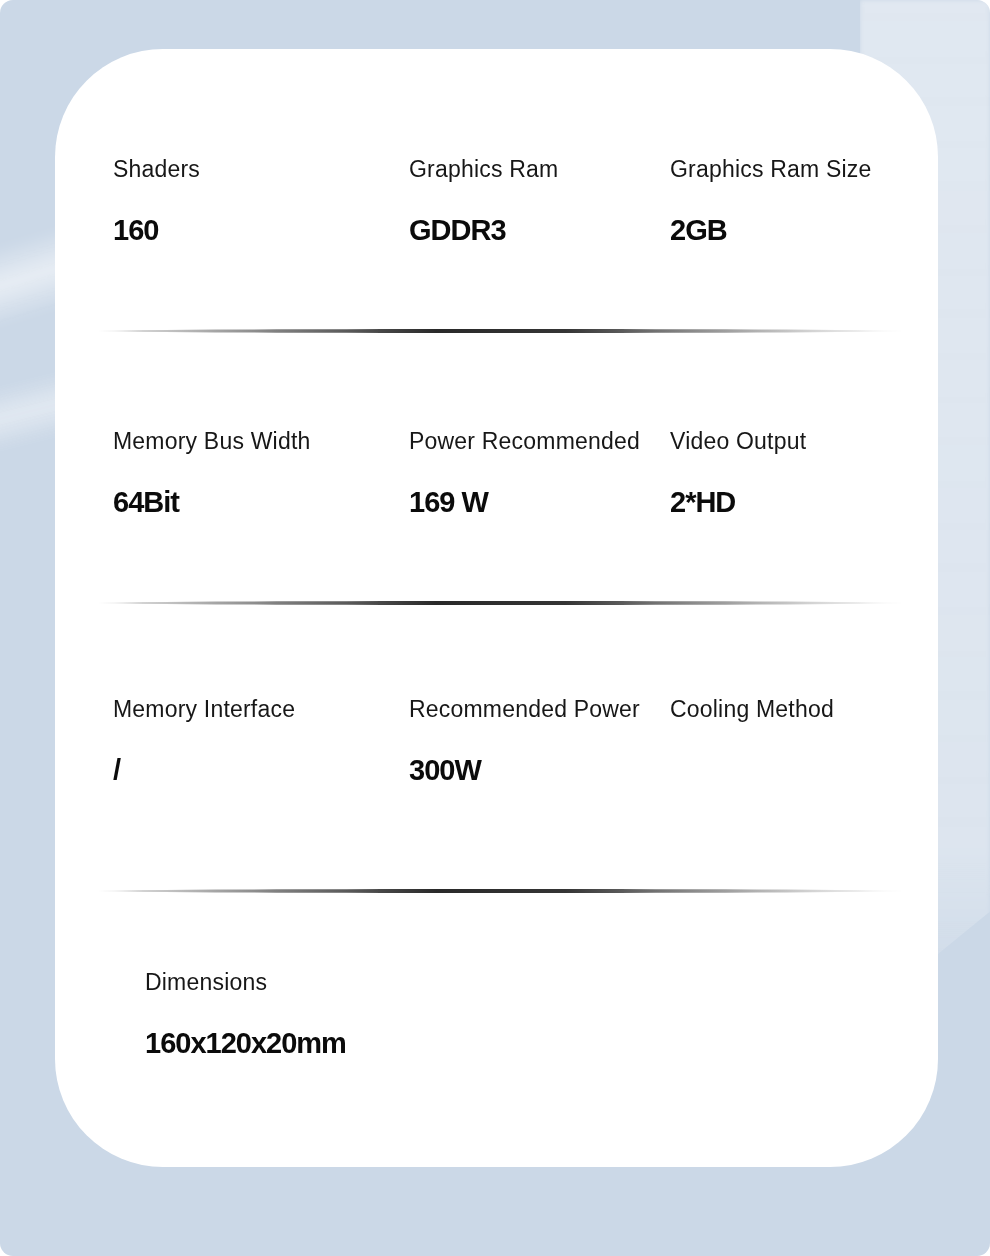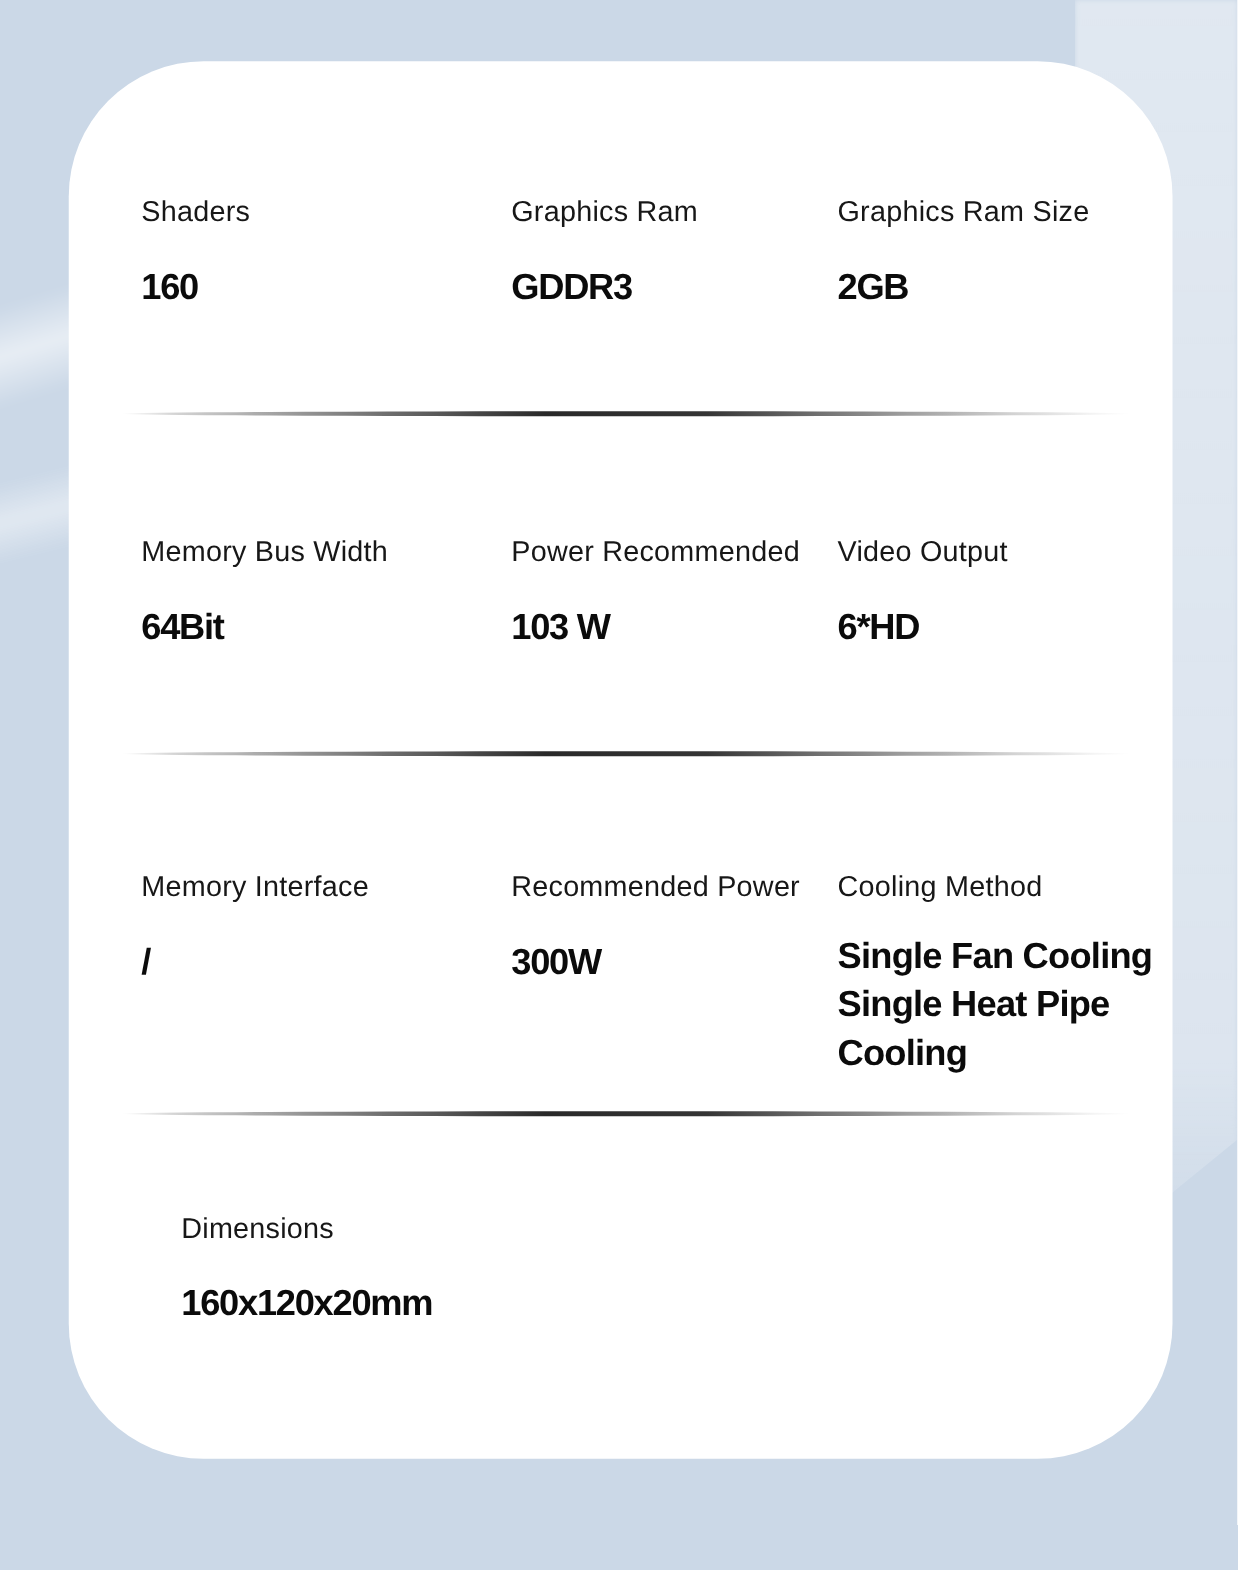--- a/index.html
+++ b/index.html
@@ -6,20 +6,21 @@
     margin: 0;
     padding: 0;
     font-family: "Liberation Sans", "DejaVu Sans", sans-serif;
   }
   .stage {
     position: relative;
     width: 990px;
     height: 1256px;
     background: #cbd8e7;
     overflow: hidden;
+    border-radius: 13px;
   }
   
   .bg-streak {
     position: absolute;
     background: linear-gradient(to bottom,
       rgba(255,255,255,0) 18%,
       rgba(255,255,255,0.55) 50%,
       rgba(255,255,255,0) 82%);
     filter: blur(4px);
     pointer-events: none;
@@ -132,44 +133,41 @@
 
     <div class="divider divider-1"></div>
 
     <section class="row row-2">
       <div class="cell cell-1">
         <div class="label">Memory Bus Width</div>
         <div class="value">64Bit</div>
       </div>
       <div class="cell cell-2">
         <div class="label">Power Recommended</div>
-        <div class="value">103 W</div>
+        <div class="value">169 W</div>
       </div>
       <div class="cell cell-3">
         <div class="label">Video Output</div>
-        <div class="value">6*HD</div>
+        <div class="value">2*HD</div>
       </div>
     </section>
 
     <div class="divider divider-2"></div>
 
     <section class="row row-3">
       <div class="cell cell-1">
         <div class="label">Memory Interface</div>
         <div class="value">/</div>
       </div>
       <div class="cell cell-2">
         <div class="label">Recommended Power</div>
         <div class="value">300W</div>
       </div>
       <div class="cell cell-3">
         <div class="label">Cooling Method</div>
-        <div class="value multiline">Single Fan Cooling
-Single Heat Pipe
-Cooling</div>
       </div>
     </section>
 
     <div class="divider divider-3"></div>
 
     <section class="row row-4">
       <div class="cell cell-1">
         <div class="label">Dimensions</div>
         <div class="value">160x120x20mm</div>
       </div>

